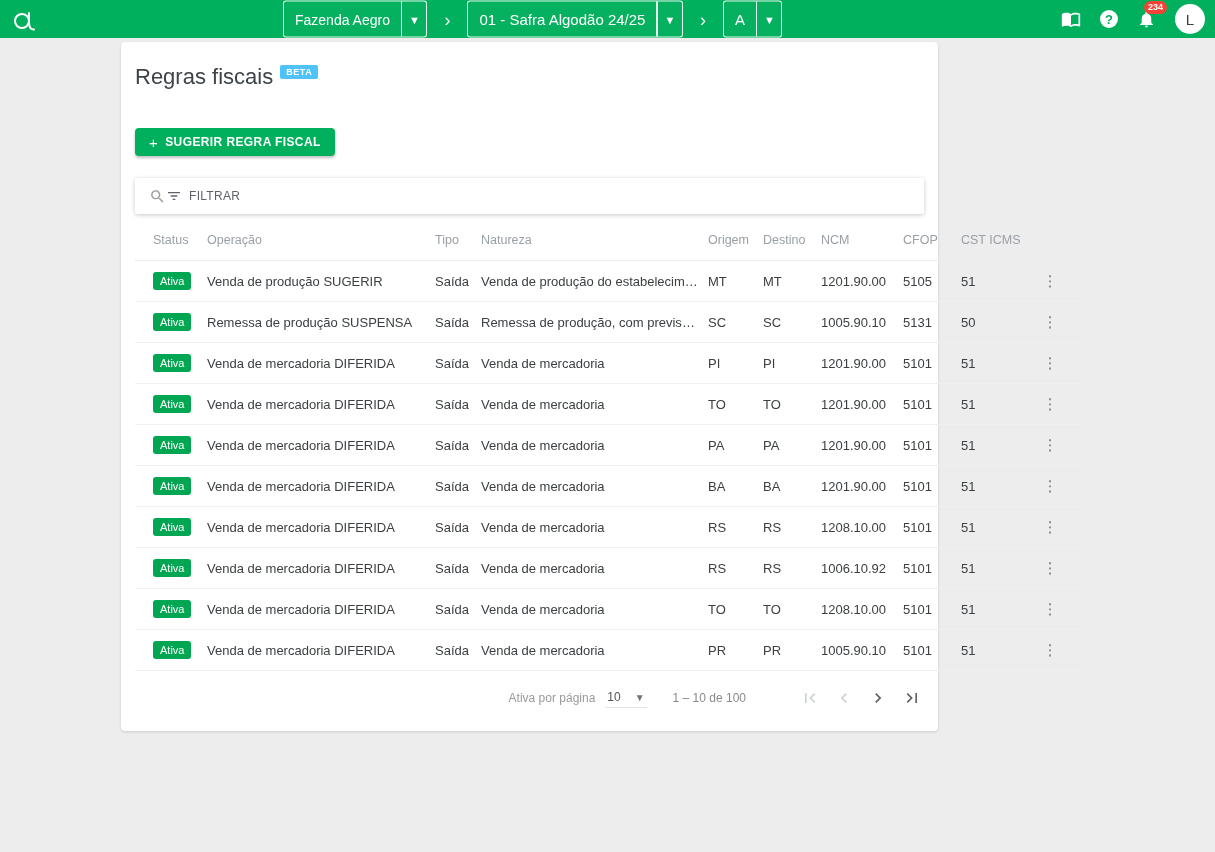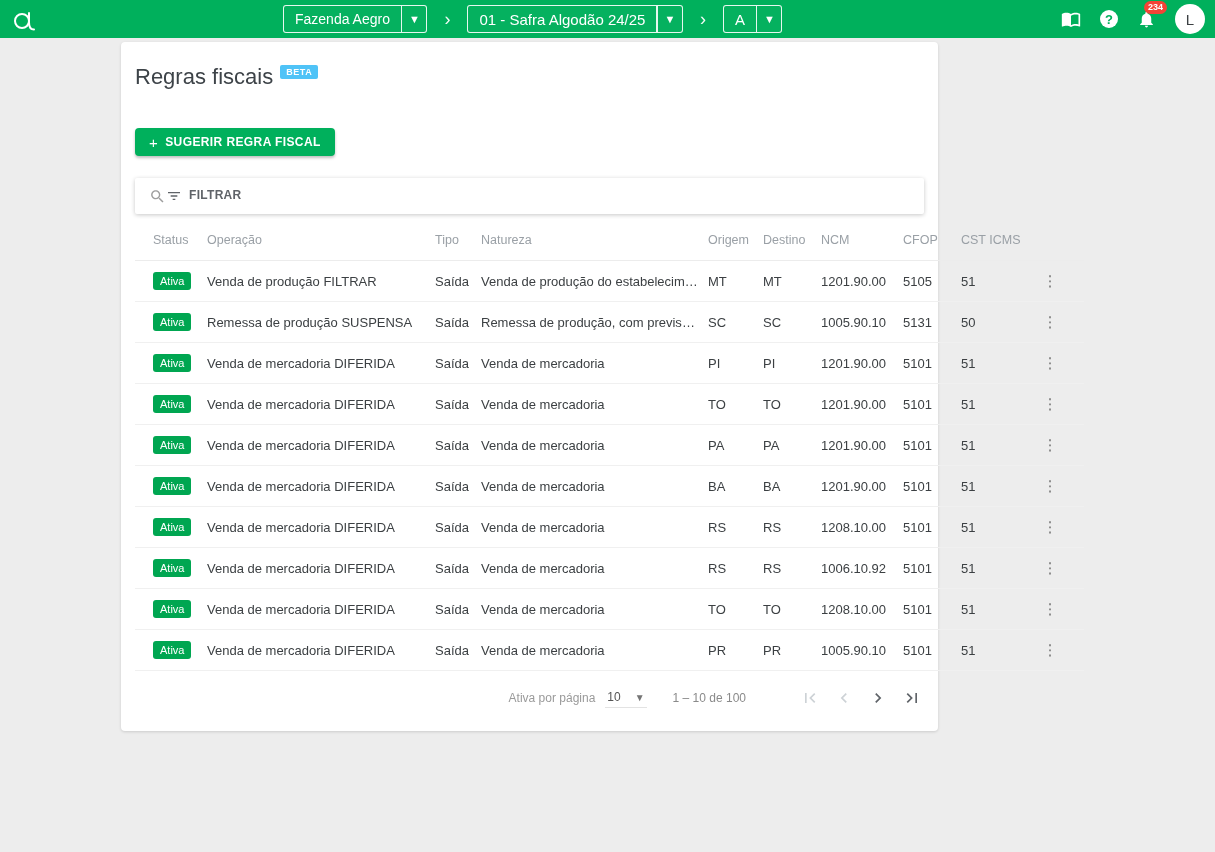--- a/index.html
+++ b/index.html
@@ -20,21 +20,21 @@
     padding:0 12px;
   }
   .logo { display:flex; align-items:center; cursor:pointer; }
   .crumbs {
     position:absolute; left:283px; top:50%; transform:translateY(-50%);
     display:flex; align-items:center; gap:17px;
   }
   .crumb-box {
     display:flex; align-items:stretch;
     border:1.5px solid rgba(255,255,255,0.9);
-    border-radius:3px; height:28px; color:#fff; cursor:pointer;
+    border-radius:3px; height:37px; color:#fff; cursor:pointer;
     background:rgba(255,255,255,0.02);
   }
   .crumb-label { display:flex; align-items:center; padding:0 11px; white-space:nowrap; }
   .crumb-box.farm .crumb-label { font-size:14px; }
   .crumb-box.harvest .crumb-label { font-size:15px; }
   .crumb-box.plot .crumb-label { font-size:15px; }
   .crumb-divider { width:1.5px; background:rgba(255,255,255,0.9); }
   .crumb-caret { display:flex; align-items:center; justify-content:center; width:24px; font-size:11px; color:#fff; }
   .crumb-sep { color:#fff; font-size:18px; line-height:1; opacity:0.95; }
 
@@ -92,22 +92,22 @@
     background:#fff; border-radius:2px;
     box-shadow:0 1px 4px rgba(0,0,0,0.22);
     display:flex; align-items:center; padding:0 14px;
   }
   .search-strip input {
     flex:1; border:none; outline:none; margin-left:8px;
     font-family:"Liberation Sans", sans-serif; font-size:13px; color:#3c4043;
   }
   .search-strip input::placeholder { color:#9e9e9e; font-style:italic; }
   .filter-btn {
-    display:flex; gap:7px; cursor:pointer;
-    color:#5f6368; font-size:12px; font-weight:bold; letter-spacing:0.3px;
+    display:flex; align-items:center; gap:7px; cursor:pointer;
+    color:#5f6368; font-size:12px; font-weight:normal; letter-spacing:0.3px;
   }
 
   
   table { width:100%; border-collapse:collapse; table-layout:fixed; margin-top:6px; }
   col.c-status { width:72px; }  col.c-op { width:228px; }
   col.c-tipo { width:46px; }    col.c-nat { width:227px; }
   col.c-orig { width:55px; }    col.c-dest { width:58px; }
   col.c-ncm { width:82px; }     col.c-cfop { width:58px; }
   col.c-cst { width:62px; }     col.c-menu { width:61px; }
   thead th {
@@ -253,21 +253,21 @@
         <th>Destino</th>
         <th>NCM</th>
         <th>CFOP</th>
         <th class="right">CST ICMS</th>
         <th></th>
       </tr>
     </thead>
     <tbody>
         <tr class="data-row">
       <td class="col-status"><span class="status-badge">Ativa</span></td>
-      <td>Venda de produção FILTRAR</td>
+      <td>Venda de produção SUGERIR</td>
       <td>Saída</td>
       <td>Venda de produção do estabelecimento</td>
       <td>MT</td>
       <td>MT</td>
       <td>1201.90.00</td>
       <td>5105</td>
       <td class="col-cst">51</td>
       <td class="col-menu"><span class="kebab">⋮</span></td>
     </tr>
         <tr class="data-row">

